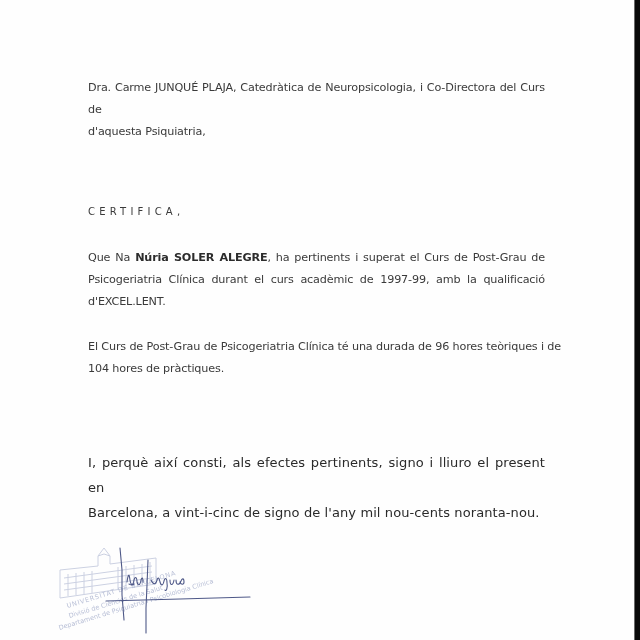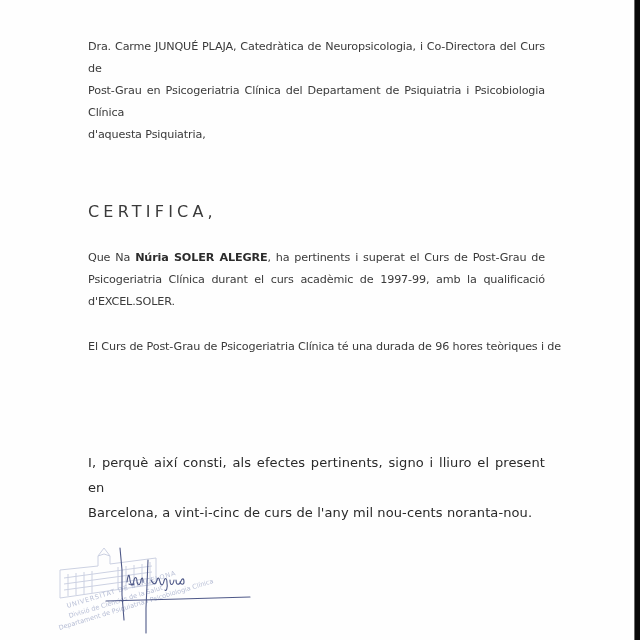--- a/index.html
+++ b/index.html
@@ -31,36 +31,37 @@
       width: 457px;
       font-family: "DejaVu Sans", sans-serif;
       font-size: 11.2px;
       color: #3a3a3a;
       line-height: 22px;
       letter-spacing: -0.15px;
     }
     .justified {
       text-align: justify;
       text-align-last: left;
+      margin-top: 41px;
     }
     .line {
       display: block;
       white-space: nowrap;
     }
     .jline {
       display: block;
       text-align: justify;
       text-align-last: justify;
       white-space: normal;
     }
     .intro { top: 36px; }
     .certifica {
       top: 201px;
       letter-spacing: 4.2px;
-      font-size: 16px;
+      font-size: 10px;
     }
     .para1 { top: 247px; }
     .para2 { top: 336px; }
     .closing {
       top: 450px;
       font-family: "DejaVu Sans", sans-serif;
       font-size: 13px;
       color: #2a2a2a;
       line-height: 25px;
       letter-spacing: 0.1px;
@@ -89,39 +90,39 @@
     .stamp-l2 { left: 32px; top: 72px; }
     .stamp-l3 { left: 22px; top: 84px; }
   </style>
 </head>
 <body>
 
 <div class="page">
 
   <div class="text-block intro justified">
     <span class="jline">Dra. Carme JUNQUÉ PLAJA, Catedràtica de Neuropsicologia, i Co-Directora del Curs de</span>
-    <span class="jline">Post-Grau en Psicogeriatria Clínica del Departament de Psiquiatria i Psicobiologia Clínica</span>
     <span class="line">d'aquesta Psiquiatria,</span>
   </div>
 
   <div class="text-block certifica">CERTIFICA,</div>
 
   <div class="text-block para1">
     <span class="jline"><span>Que Na</span> <span class="name-bold">Núria SOLER ALEGRE</span><span>, ha pertinents i superat el Curs de Post-Grau de</span></span>
     <span class="jline">Psicogeriatria Clínica durant el curs acadèmic de 1997-99, amb la qualificació</span>
-    <span class="line">d'EXCEL.SOLER.</span>
+    <span class="line">d'EXCEL.LENT.</span>
   </div>
 
   <div class="text-block para2">
     <span class="line">El Curs de Post-Grau de Psicogeriatria Clínica té una durada de 96 hores teòriques i de</span>
+    <span class="line">104 hores de pràctiques.</span>
   </div>
 
   <div class="text-block closing">
     <span class="jline">I, perquè així consti, als efectes pertinents, signo i lliuro el present en</span>
-    <span class="line">Barcelona, a vint-i-cinc de curs de l'any mil nou-cents noranta-nou.</span>
+    <span class="line">Barcelona, a vint-i-cinc de signo de l'any mil nou-cents noranta-nou.</span>
   </div>
 
   <div class="stamp-area">
     <svg width="250" height="100" viewBox="0 0 250 100">
       <g stroke="#c3c9dd" stroke-width="1" fill="none" opacity="0.85">
         <path d="M22 58 L22 30 L60 26 L60 16 L66 14 L72 16 L72 24 L118 18 L118 44 L22 58 Z"></path>
         <path d="M26 50 L114 38"></path>
         <path d="M26 44 L114 32"></path>
         <path d="M26 38 L114 26"></path>
         <path d="M30 34 L30 56 M38 33 L38 55 M46 32 L46 54 M54 31 L54 53 M80 27 L80 49 M88 26 L88 48 M96 25 L96 47 M104 24 L104 46 M112 22 L112 44"></path>

